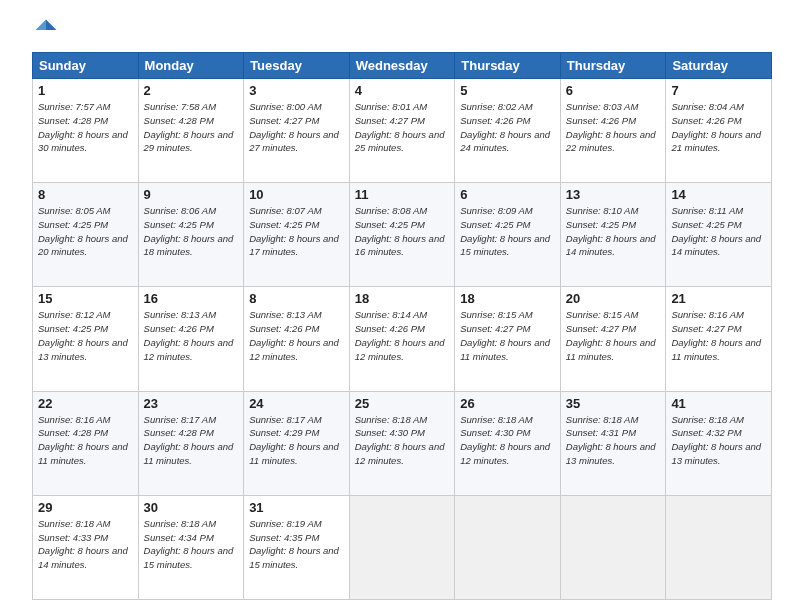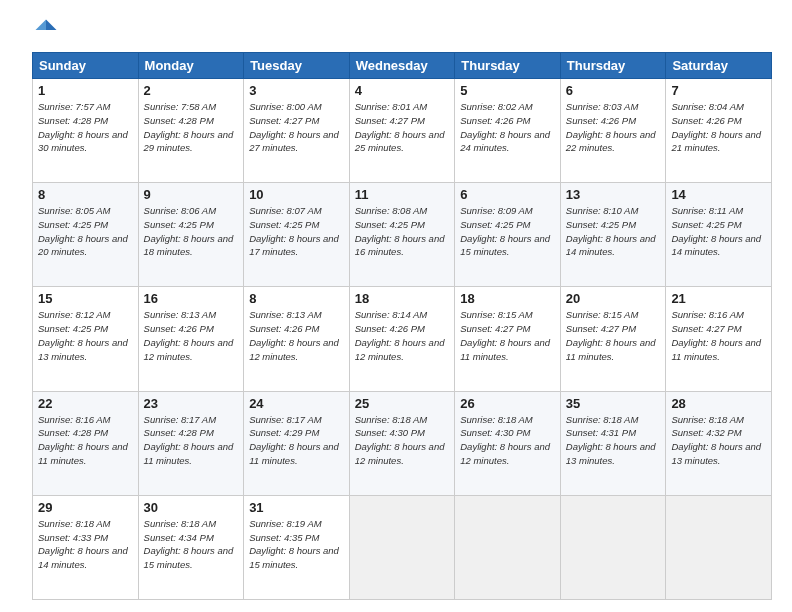--- a/index.html
+++ b/index.html
@@ -183,21 +183,21 @@
           <td><span class="day-number">23</span>
 <span class="day-detail">Sunrise: 8:17 AM<br>Sunset: 4:28 PM<br>Daylight: 8 hours and 11 minutes.</span></td>
           <td><span class="day-number">24</span>
 <span class="day-detail">Sunrise: 8:17 AM<br>Sunset: 4:29 PM<br>Daylight: 8 hours and 11 minutes.</span></td>
           <td><span class="day-number">25</span>
 <span class="day-detail">Sunrise: 8:18 AM<br>Sunset: 4:30 PM<br>Daylight: 8 hours and 12 minutes.</span></td>
           <td><span class="day-number">26</span>
 <span class="day-detail">Sunrise: 8:18 AM<br>Sunset: 4:30 PM<br>Daylight: 8 hours and 12 minutes.</span></td>
           <td><span class="day-number">35</span>
 <span class="day-detail">Sunrise: 8:18 AM<br>Sunset: 4:31 PM<br>Daylight: 8 hours and 13 minutes.</span></td>
-          <td><span class="day-number">28</span>
+          <td><span class="day-number">41</span>
 <span class="day-detail">Sunrise: 8:18 AM<br>Sunset: 4:32 PM<br>Daylight: 8 hours and 13 minutes.</span></td>
         </tr>
         <tr>
           <td><span class="day-number">29</span>
 <span class="day-detail">Sunrise: 8:18 AM<br>Sunset: 4:33 PM<br>Daylight: 8 hours and 14 minutes.</span></td>
           <td><span class="day-number">30</span>
 <span class="day-detail">Sunrise: 8:18 AM<br>Sunset: 4:34 PM<br>Daylight: 8 hours and 15 minutes.</span></td>
           <td><span class="day-number">31</span>
 <span class="day-detail">Sunrise: 8:19 AM<br>Sunset: 4:35 PM<br>Daylight: 8 hours and 15 minutes.</span></td>
           <td class="empty"></td>

